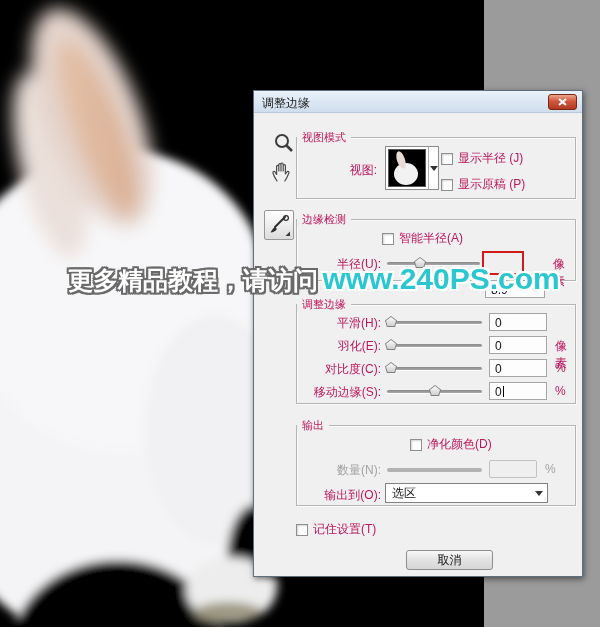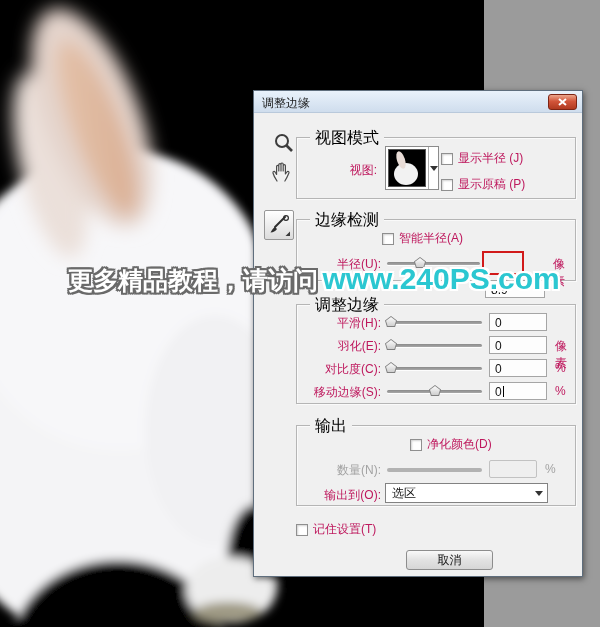--- a/index.html
+++ b/index.html
@@ -36,22 +36,22 @@
 
   
   .tool-zoom{position:absolute;left:19px;top:41px;width:22px;height:22px;}
   .tool-hand{position:absolute;left:16px;top:69px;width:24px;height:24px;}
   .tool-brush{position:absolute;left:10px;top:119px;width:30px;height:30px;border:1px solid #979797;
     border-radius:2px;background:linear-gradient(#ffffff,#dcdcdc);box-shadow:inset 0 1px 0 #fff;cursor:pointer;}
 
   
   .group{position:absolute;left:42px;width:280px;border:1px solid #b5b5b5;
     box-shadow:1px 1px 0 #fafafa, inset 1px 1px 0 #fafafa;}
-  .group-label{position:absolute;top:-8px;left:13px;background:var(--dlg-bg);
-    padding:0 5px;font-size:16px;color:#000000;line-height:15px;}
+  .group-label{position:absolute;top:-8px;left:0;background:var(--dlg-bg);
+    padding:0 5px;font-size:11px;color:#be185d;line-height:15px;}
   .g-view{top:46px;height:62px;}
   .g-edge{top:128px;height:62px;}
   .g-adjust{top:213px;height:100px;}
   .g-output{top:334px;height:81px;}
 
   
   .lbl{font-size:12px;color:#be185d;}
   .dis{color:#a3a3a3 !important;}
   .checkbox{width:12px;height:12px;background:#fff;border:1px solid #8f8f8f;
     box-shadow:inset 1px 1px 2px rgba(0,0,0,.18);display:inline-block;flex:none;cursor:pointer;}

